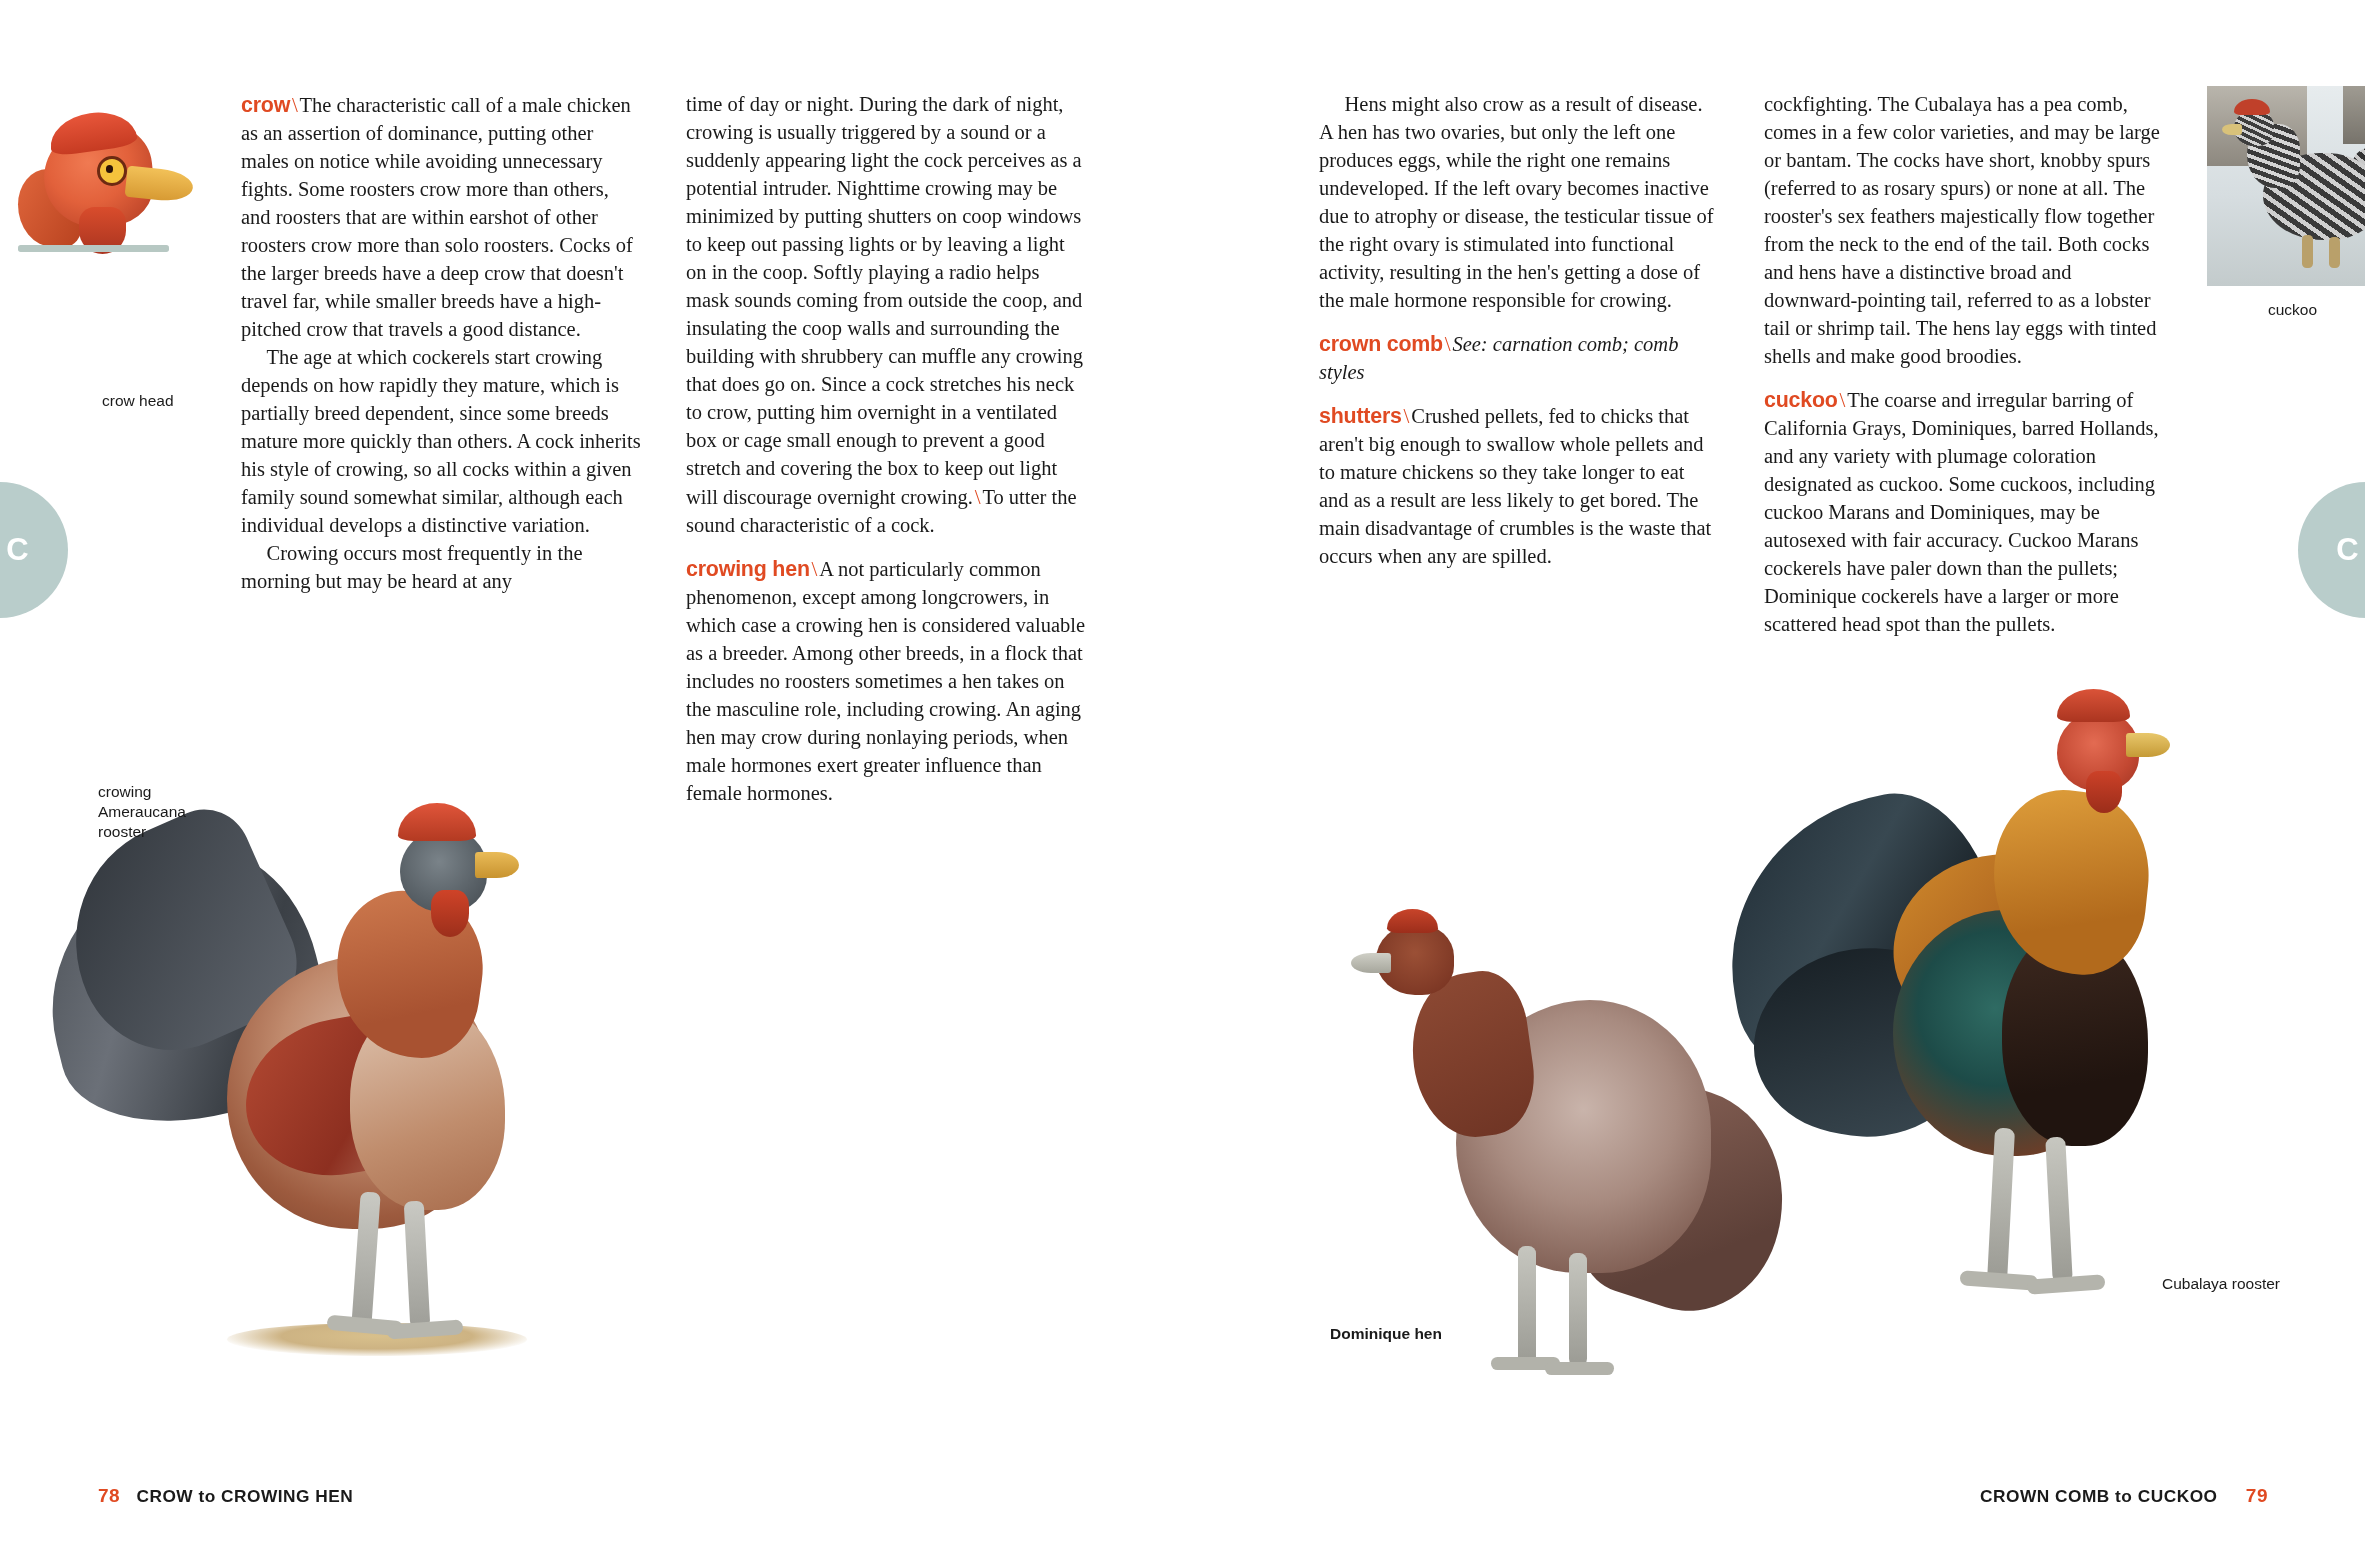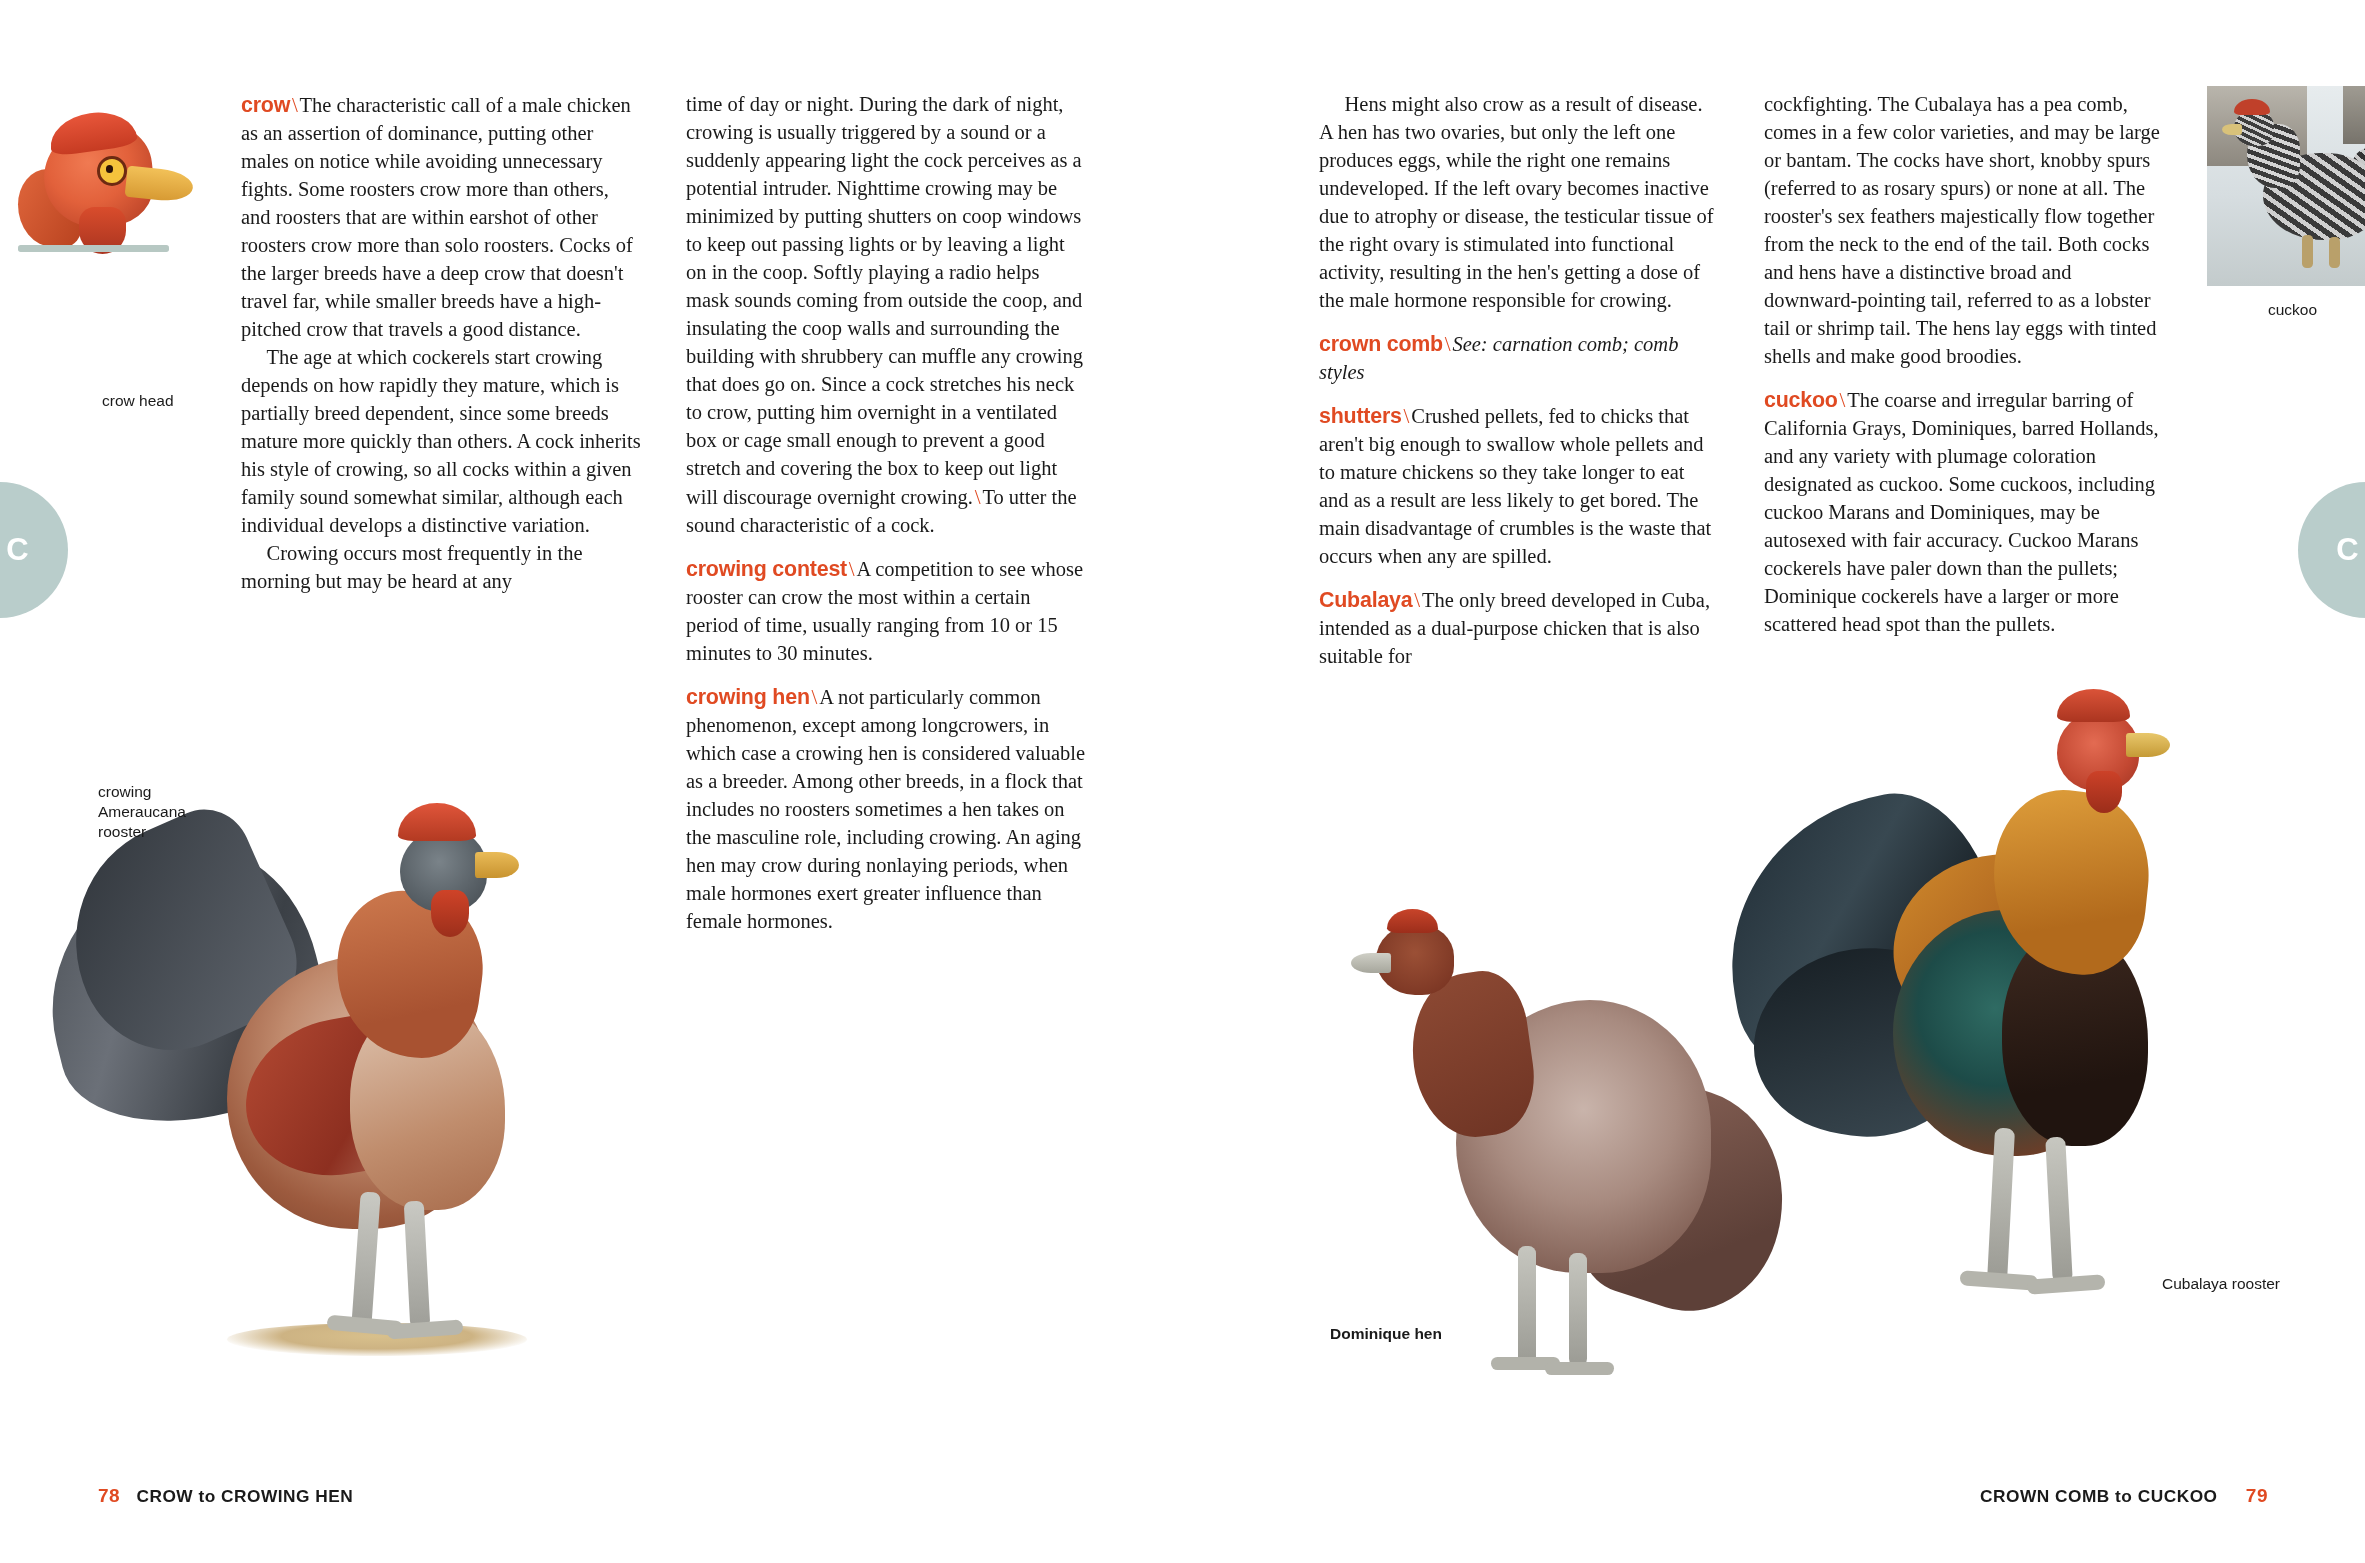--- a/index.html
+++ b/index.html
@@ -477,23 +477,20 @@
           <p>Crowing occurs most frequently in the morning but may be heard at any</p>
         </div>
       </div>
 
       <div class="col">
         <div class="entry">
           <p class="noindent"><span>time of day or night. During the dark of night, crowing is usually triggered by a sound or a suddenly appearing light the cock perceives as a potential intruder. Nighttime crowing may be minimized by putting shutters on coop windows to keep out passing lights or by leaving a light on in the coop. Softly playing a radio helps mask sounds coming from outside the coop, and insulating the coop walls and surrounding the building with shrubbery can muffle any crowing that does go on. Since a cock stretches his neck to crow, putting him overnight in a ventilated box or cage small enough to prevent a good stretch and covering the box to keep out light will discourage overnight crowing.</span><span class="slash">\</span><span>To utter the sound characteristic of a cock.</span></p>
         </div>
 
 
-        <div class="entry">
-          <p class="noindent"><span class="term">crowing contest</span><span class="slash">\</span><span>A competition to see whose rooster can crow the most within a certain period of time, usually ranging from 10 or 15 minutes to 30 minutes.</span></p>
-        </div>
 
         <div class="entry">
           <p class="noindent"><span class="term">crowing hen</span><span class="slash">\</span><span>A not particularly common phenomenon, except among longcrowers, in which case a crowing hen is considered valuable as a breeder. Among other breeds, in a flock that includes no roosters sometimes a hen takes on the masculine role, including crowing. An aging hen may crow during nonlaying periods, when male hormones exert greater influence than female hormones.</span></p>
         </div>
       </div>
     </div>
 
     <div class="folio folio-left">
       <span class="folio-num">78</span>
       <span class="folio-text" style="margin-left:11px;">CROW</span>
@@ -563,23 +560,20 @@
         </div>
 
         <div class="entry">
           <p class="noindent"><span class="term">crown comb</span><span class="slash">\</span><span class="ital">See: carnation comb; comb styles</span></p>
         </div>
 
         <div class="entry">
           <p class="noindent"><span class="term">shutters</span><span class="slash">\</span><span>Crushed pellets, fed to chicks that aren't big enough to swallow whole pellets and to mature chickens so they take longer to eat and as a result are less likely to get bored. The main disadvantage of crumbles is the waste that occurs when any are spilled.</span></p>
         </div>
 
-        <div class="entry">
-          <p class="noindent"><span class="term">Cubalaya</span><span class="slash">\</span><span>The only breed developed in Cuba, intended as a dual-purpose chicken that is also suitable for</span></p>
-        </div>
       </div>
 
       <div class="col">
         <div class="entry">
           <p class="noindent">cockfighting. The Cubalaya has a pea comb, comes in a few color varieties, and may be large or bantam. The cocks have short, knobby spurs (referred to as rosary spurs) or none at all. The rooster's sex feathers majestically flow together from the neck to the end of the tail. Both cocks and hens have a distinctive broad and downward-pointing tail, referred to as a lobster tail or shrimp tail. The hens lay eggs with tinted shells and make good broodies.</p>
         </div>
 
         <div class="entry">
           <p class="noindent"><span class="term">cuckoo</span><span class="slash">\</span><span>The coarse and irregular barring of California Grays, Dominiques, barred Hollands, and any variety with plumage coloration designated as cuckoo. Some cuckoos, including cuckoo Marans and Dominiques, may be autosexed with fair accuracy. Cuckoo Marans cockerels have paler down than the pullets; Dominique cockerels have a larger or more scattered head spot than the pullets.</span></p>
         </div>

